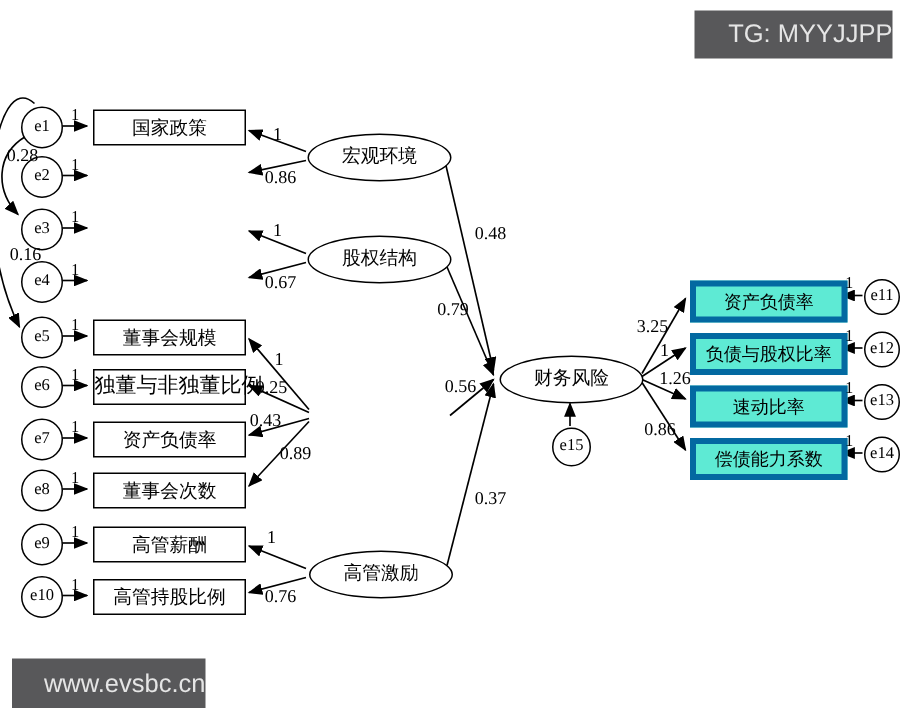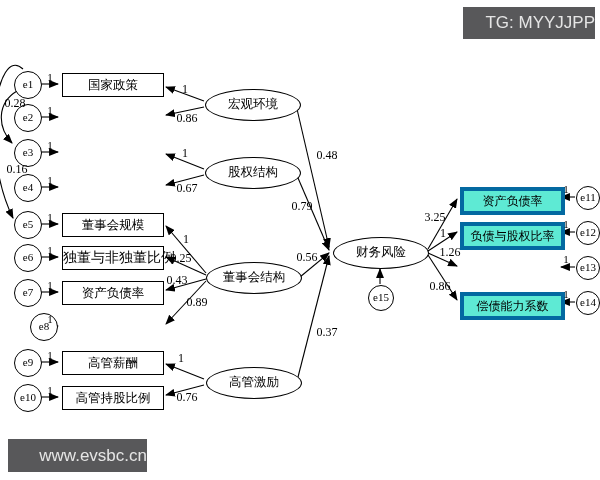--- a/index.html
+++ b/index.html
@@ -17,21 +17,21 @@
   .b2{position:absolute;border:4px solid #0369a1;background:#5eead4;text-align:center;
      width:97px;height:20px;line-height:20px;font-size:12px;white-space:nowrap;z-index:2;}
   .ov{position:absolute;border:1px solid #000;border-radius:50%;width:94px;height:30px;
       line-height:29px;text-align:center;font-size:12.5px;background:#fff;z-index:2;white-space:nowrap;}
   .n{position:absolute;font-size:12px;text-align:center;width:34px;height:16px;line-height:16px;z-index:3;}
   .n32{width:32px;}
   .w1{position:absolute;font-size:11px;text-align:center;width:16px;height:12px;line-height:12px;z-index:3;}
   .wm{position:absolute;background:#58585a;color:#e5e5e5;text-align:right;z-index:4;
       font-family:"Liberation Sans","DejaVu Sans",sans-serif;}
   .wm.top{left:463px;top:7px;width:132px;height:32px;line-height:32px;font-size:17px;}
-  .wm.bot{left:8px;top:439px;width:139px;height:33px;line-height:33px;font-size:17px;}
+  .wm.bot{left:8px;top:439px;width:129px;height:33px;line-height:33px;font-size:17px;}
 </style>
 </head>
 <body>
 
 <div class="canvas">
 
   <svg class="wires" width="600" height="480">
     <defs>
       <marker id="ah" viewBox="0 0 10 8" markerWidth="9" markerHeight="7.2" refX="9" refY="4" orient="auto">
         <path d="M0,0 L10,4 L0,8 Z" fill="#000"></path>
@@ -83,73 +83,74 @@
     </g>
   </svg>
 
   <div class="c" style="left:14px;top:71px">e1</div>
   <div class="c" style="left:14px;top:104px">e2</div>
   <div class="c" style="left:14px;top:139px">e3</div>
   <div class="c" style="left:14px;top:174px">e4</div>
   <div class="c" style="left:14px;top:211px">e5</div>
   <div class="c" style="left:14px;top:244px">e6</div>
   <div class="c" style="left:14px;top:279px">e7</div>
-  <div class="c" style="left:30px;top:313px">e8</div>
+  <div class="c" style="left:14px;top:313px">e8</div>
   <div class="c" style="left:14px;top:349px">e9</div>
   <div class="c" style="left:14px;top:384px">e10</div>
 
   <div class="w1" style="left:42px;top:71px">1</div>
   <div class="w1" style="left:42px;top:104px">1</div>
   <div class="w1" style="left:42px;top:139px">1</div>
   <div class="w1" style="left:42px;top:174px">1</div>
   <div class="w1" style="left:42px;top:211px">1</div>
   <div class="w1" style="left:42px;top:244px">1</div>
   <div class="w1" style="left:42px;top:279px">1</div>
   <div class="w1" style="left:42px;top:313px">1</div>
   <div class="w1" style="left:42px;top:349px">1</div>
   <div class="w1" style="left:42px;top:384px">1</div>
 
   <div class="b" style="left:62px;top:73px">国家政策</div>
   <div class="b" style="left:62px;top:213px">董事会规模</div>
   <div class="b sm" style="left:62px;top:246px">独董与非独董比例</div>
   <div class="b" style="left:62px;top:281px">资产负债率</div>
+  <div class="b" style="left:62px;top:315px">董事会次数</div>
   <div class="b" style="left:62px;top:351px">高管薪酬</div>
   <div class="b" style="left:62px;top:386px">高管持股比例</div>
 
   <div class="n n32" style="left:169px;top:81px">1</div>
   <div class="n n32" style="left:171px;top:110px">0.86</div>
   <div class="n n32" style="left:169px;top:145px">1</div>
   <div class="n n32" style="left:171px;top:180px">0.67</div>
   <div class="n n32" style="left:170px;top:231px">1</div>
   <div class="n n32" style="left:165px;top:250px">0.25</div>
   <div class="n n32" style="left:161px;top:272px">0.43</div>
   <div class="n n32" style="left:181px;top:294px">0.89</div>
   <div class="n n32" style="left:165px;top:350px">1</div>
   <div class="n n32" style="left:171px;top:389px">0.76</div>
 
   <div class="ov" style="left:205px;top:89px">宏观环境</div>
   <div class="ov" style="left:205px;top:157px">股权结构</div>
-  <div class="ov" style="left:206px;top:262px">董事会结构</div>
   <div class="ov" style="left:206px;top:367px">高管激励</div>
   <div class="ov" style="left:333px;top:237px">财务风险</div>
 
   <div class="n" style="left:310px;top:147px">0.48</div>
   <div class="n" style="left:285px;top:198px">0.79</div>
   <div class="n" style="left:290px;top:249px">0.56</div>
   <div class="n" style="left:310px;top:324px">0.37</div>
 
   <div class="c3" style="left:368px;top:285px">e15</div>
 
   <div class="n" style="left:418px;top:209px">3.25</div>
   <div class="n" style="left:426px;top:225px">1</div>
   <div class="n" style="left:433px;top:244px">1.26</div>
   <div class="n" style="left:423px;top:278px">0.86</div>
 
   <div class="b2" style="left:460px;top:187px">资产负债率</div>
   <div class="b2" style="left:460px;top:222px">负债与股权比率</div>
+  <div class="b2" style="left:460px;top:257px">速动比率</div>
   <div class="b2" style="left:460px;top:292px">偿债能力系数</div>
 
   <div class="w1" style="left:558px;top:183px">1</div>
   <div class="w1" style="left:558px;top:218px">1</div>
   <div class="w1" style="left:558px;top:253px">1</div>
   <div class="w1" style="left:558px;top:288px">1</div>
 
   <div class="c2" style="left:576px;top:186px">e11</div>
   <div class="c2" style="left:576px;top:221px">e12</div>
   <div class="c2" style="left:576px;top:256px">e13</div>

